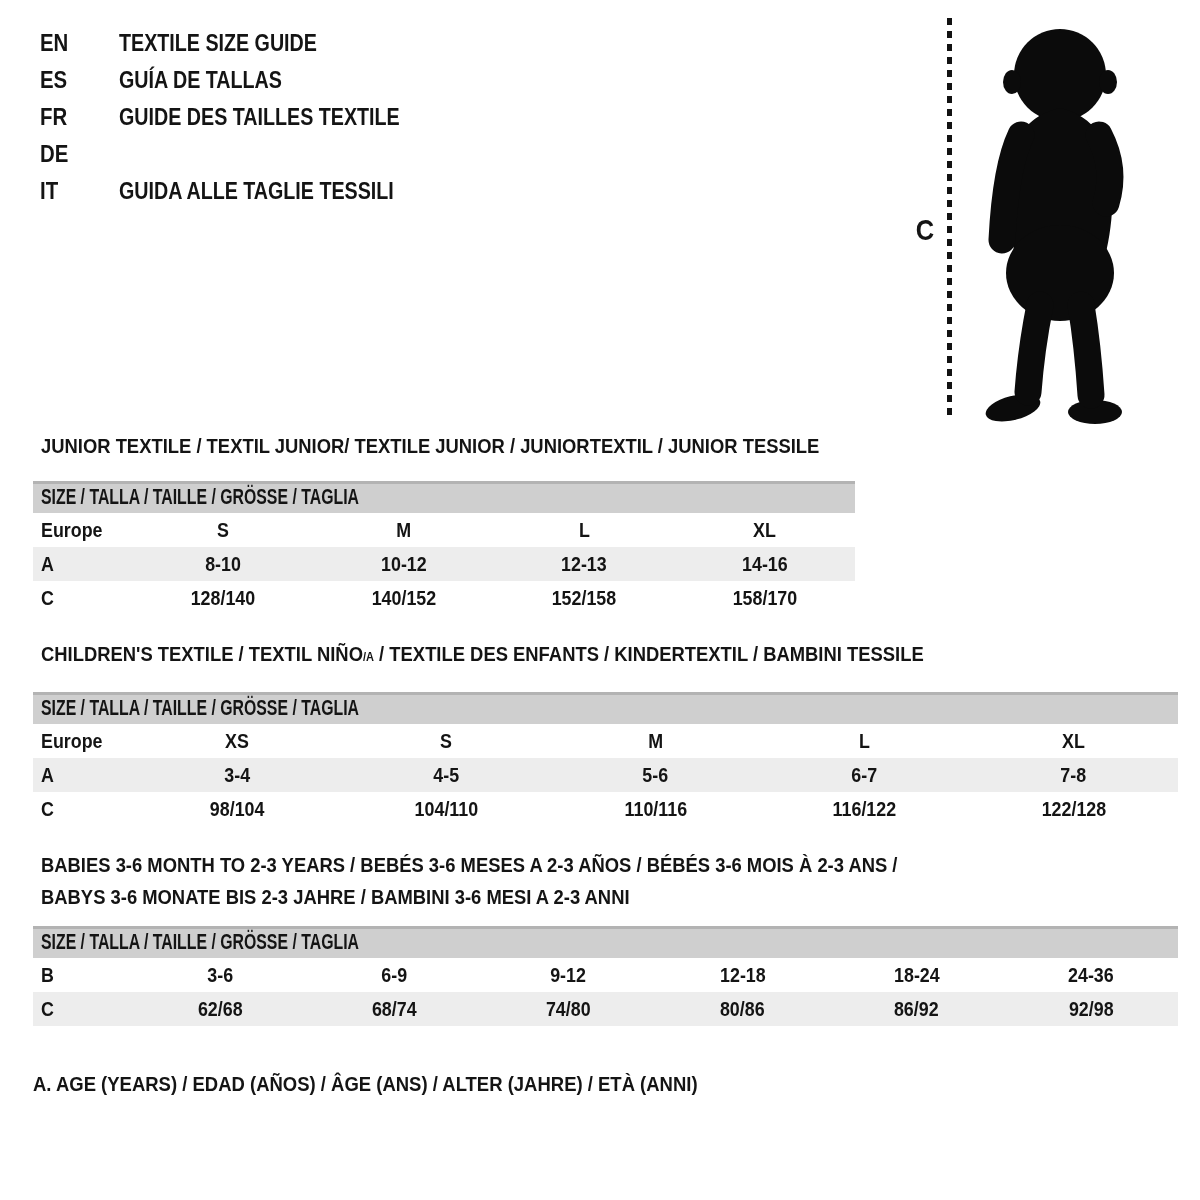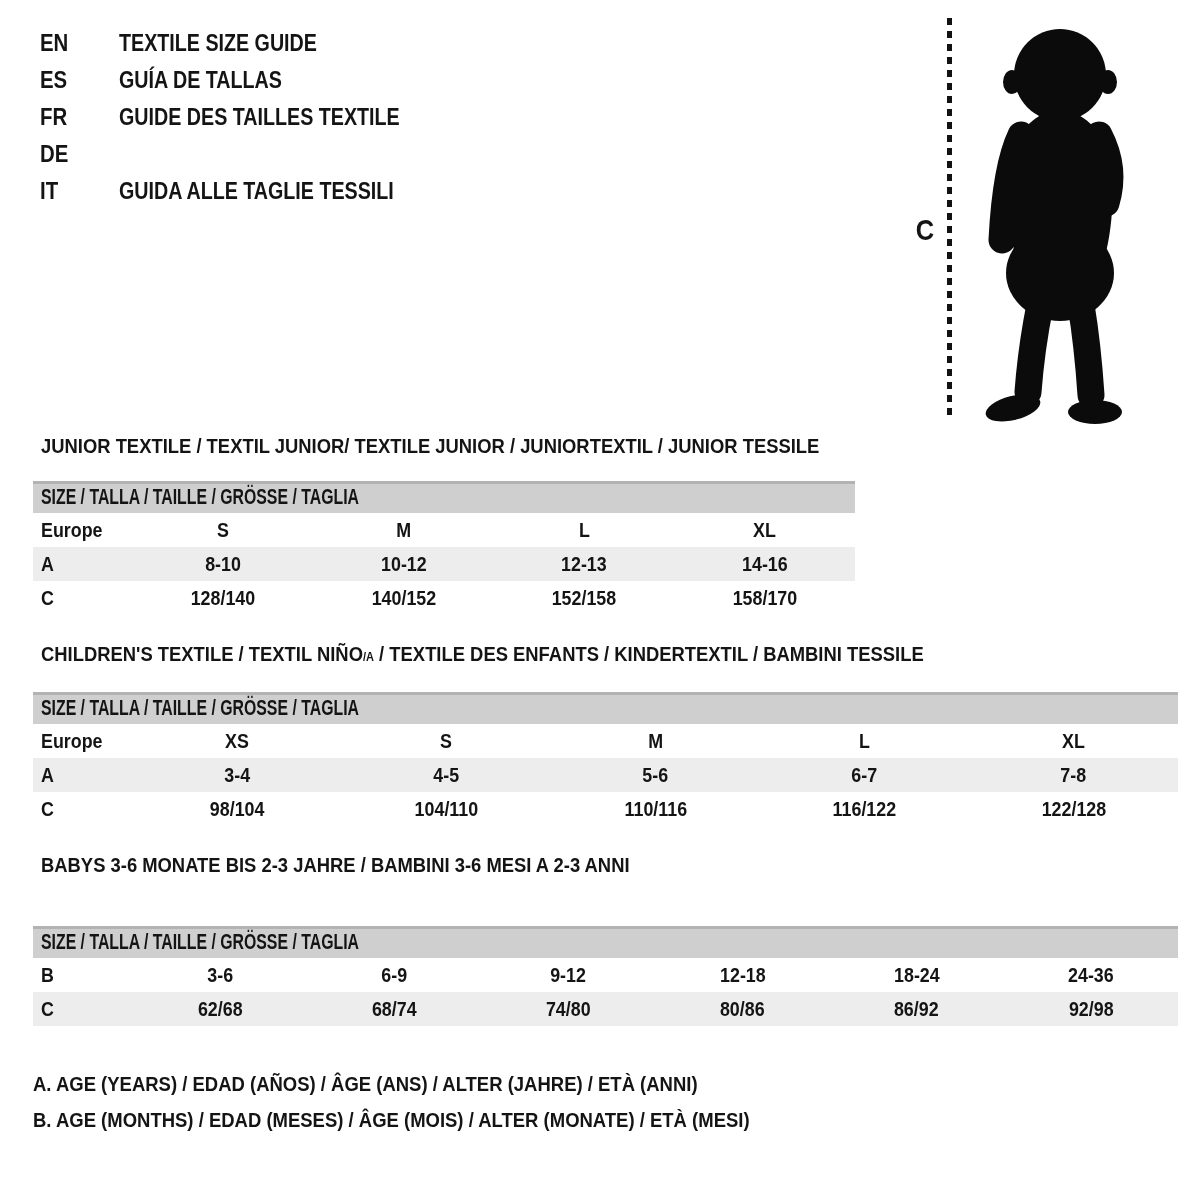--- a/index.html
+++ b/index.html
@@ -152,20 +152,21 @@
       <span class="st-label"><span class="cx">C</span></span>
       <span class="st-cell"><span class="cxc">98/104</span></span>
       <span class="st-cell"><span class="cxc">104/110</span></span>
       <span class="st-cell"><span class="cxc">110/116</span></span>
       <span class="st-cell"><span class="cxc">116/122</span></span>
       <span class="st-cell"><span class="cxc">122/128</span></span>
     </div>
   </div>
 
   <div class="section-heading" style="top:849px;line-height:32px;">
+    <div><span class="cx">BABIES 3-6 MONTH TO 2-3 YEARS / BEBÉS 3-6 MESES A 2-3 AÑOS / BÉBÉS 3-6 MOIS À 2-3 ANS /</span></div>
     <div><span class="cx">BABYS 3-6 MONATE BIS 2-3 JAHRE / BAMBINI 3-6 MESI A 2-3 ANNI</span></div>
   </div>
   <div class="size-table" style="top:926px;width:1145px;">
     <div class="st-header">
       <span class="cx">SIZE / TALLA / TAILLE / GRÖSSE / TAGLIA</span>
     </div>
     <div class="st-row">
       <span class="st-label"><span class="cx">B</span></span>
       <span class="st-cell"><span class="cxc">3-6</span></span>
       <span class="st-cell"><span class="cxc">6-9</span></span>
@@ -182,18 +183,15 @@
       <span class="st-cell"><span class="cxc">80/86</span></span>
       <span class="st-cell"><span class="cxc">86/92</span></span>
       <span class="st-cell"><span class="cxc">92/98</span></span>
     </div>
   </div>
 
   <div class="legend">
     <div class="legend-line">
         <span class="cx">A. AGE (YEARS) / EDAD (AÑOS) / ÂGE (ANS) / ALTER (JAHRE) / ETÀ (ANNI)</span>
       </div>
-    <div class="legend-line">
-        <span class="cx">B. AGE (MONTHS) / EDAD (MESES) / ÂGE (MOIS) / ALTER (MONATE) / ETÀ (MESI)</span>
-      </div>
   </div>
 
 </div>
 
 </body></html>

